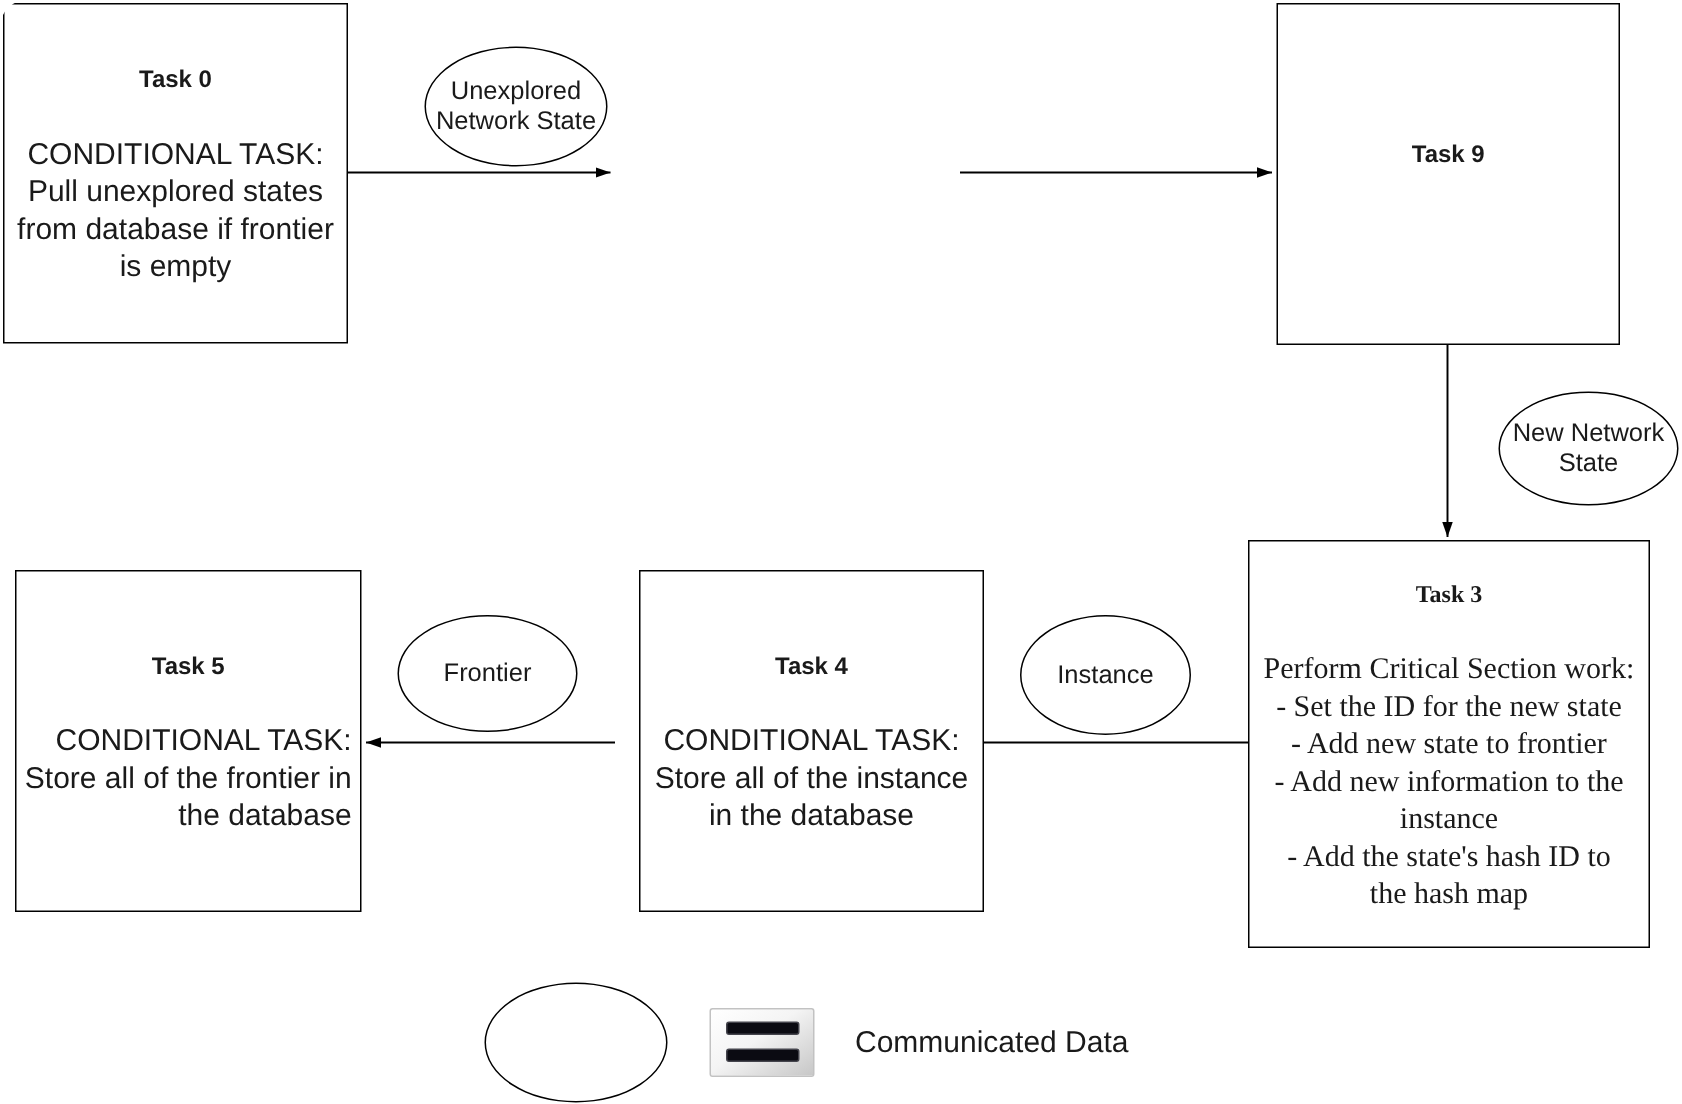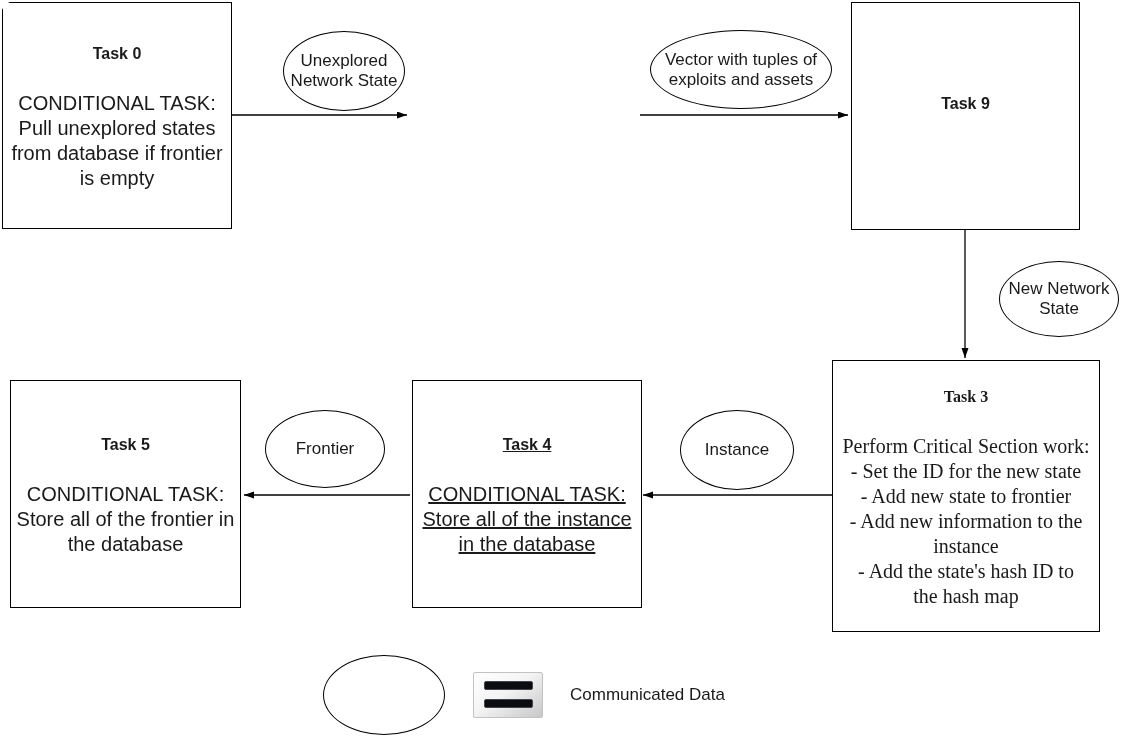--- a/index.html
+++ b/index.html
@@ -40,22 +40,22 @@
     text-align:center;
   }
   .bubble-label{
     font-size:17px;line-height:20px;white-space:pre-line;
   }
   
   .task0{left:2px;   top:2px;   width:230px; height:227px;}
   .task1{left:410px; top:2px;   width:230px; height:228px;}
   .task2{left:851px; top:2px;   width:229px; height:228px;}
   .task3{left:832px; top:360px; width:268px; height:272px;font-family:Liberation Serif, serif;}
-  .task4{left:412px; top:380px; width:230px; height:228px;text-decoration:underline;}
-  .task5{left:10px;  top:380px; width:231px; height:228px;}
+  .task4{left:426px; top:380px; width:230px; height:228px;}
+  .task5{left:10px;  top:380px; width:231px; height:228px;text-align:right;}
   
   .bub-unexplored{left:259px; top:31px;  width:122px; height:80px;margin-left:24px;}
   .bub-vector{    left:650px; top:30px;  width:182px; height:79px;}
   .bub-newstate{  left:999px; top:261px; width:120px; height:76px;}
   .bub-instance{  left:680px; top:410px; width:114px; height:80px;}
   .bub-frontier{  left:265px; top:410px; width:120px; height:78px;}
   
   .legend-ellipse{left:323px; top:655px; width:122px; height:80px;}
   .equals-icon{
     position:absolute;left:473px;top:672px;width:70px;height:46px;
@@ -65,21 +65,21 @@
   .equals-bar{
     position:absolute;left:10px;width:49px;height:9px;
     background:#0b0b12;border:1px solid #44444c;border-radius:2px;
     box-sizing:border-box;
   }
   .equals-bar.top{top:8px;}
   .equals-bar.bottom{top:26px;}
   .legend-label{
     position:absolute;left:570px;top:672px;height:46px;
     display:flex;align-items:center;
-    font-size:17px;
+    font-size:20px;
   }
 </style>
 </head>
 <body>
 
 <div class="canvas">
 
   <svg class="wires" viewBox="0 0 1121 736" xmlns="http://www.w3.org/2000/svg">
     <defs>
       <marker id="ah" markerWidth="11" markerHeight="8" refX="10" refY="3.5" orient="auto" markerUnits="userSpaceOnUse">
@@ -129,24 +129,20 @@
     <div class="box-body">CONDITIONAL TASK:
 Store all of the frontier in
 the database</div>
   </div>
 
   <div class="bubble bub-unexplored">
     <span class="bubble-label">Unexplored
 Network State</span>
   </div>
 
-  <div class="bubble bub-vector">
-    <span class="bubble-label">Vector with tuples of
-exploits and assets</span>
-  </div>
 
   <div class="bubble bub-newstate">
     <span class="bubble-label">New Network
 State</span>
   </div>
 
   <div class="bubble bub-instance">
     <span class="bubble-label">Instance</span>
   </div>
 

